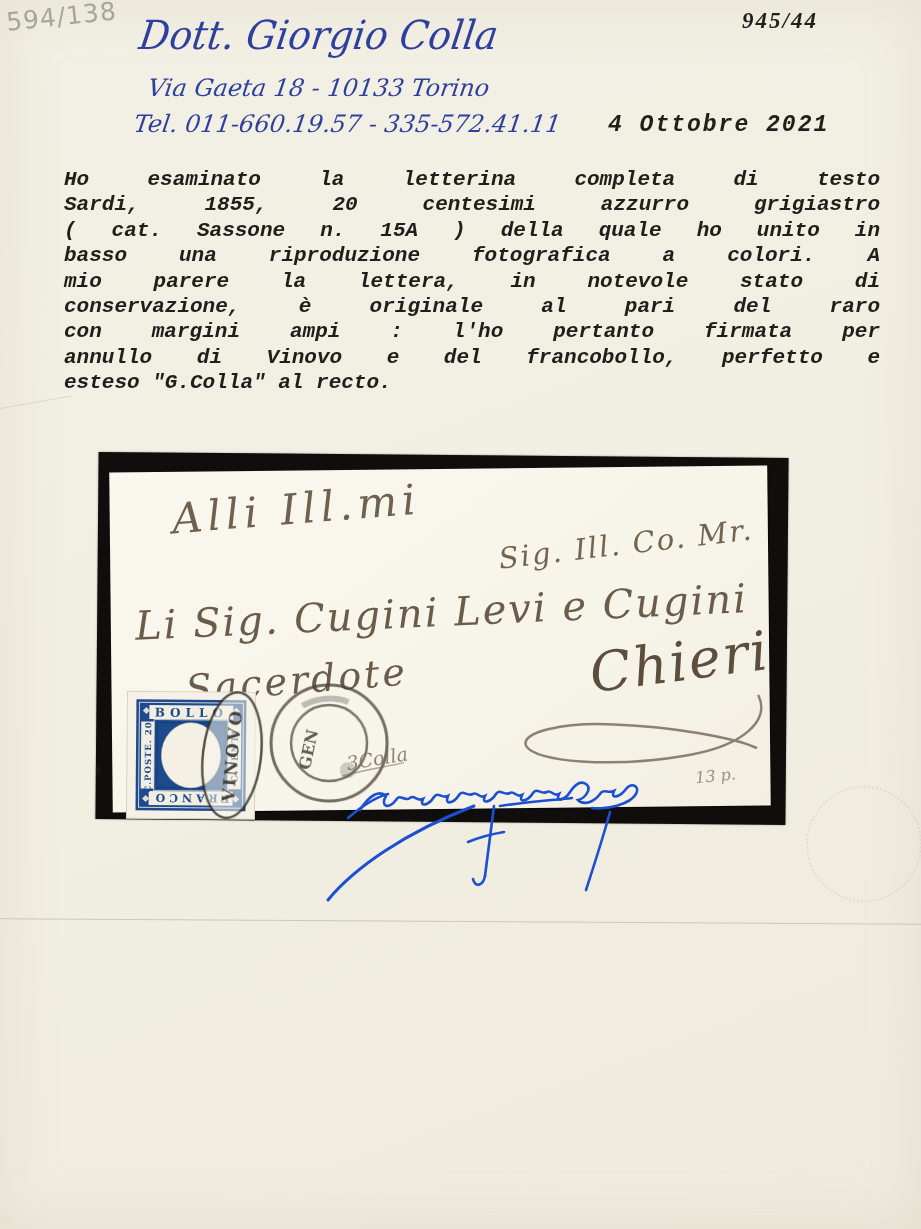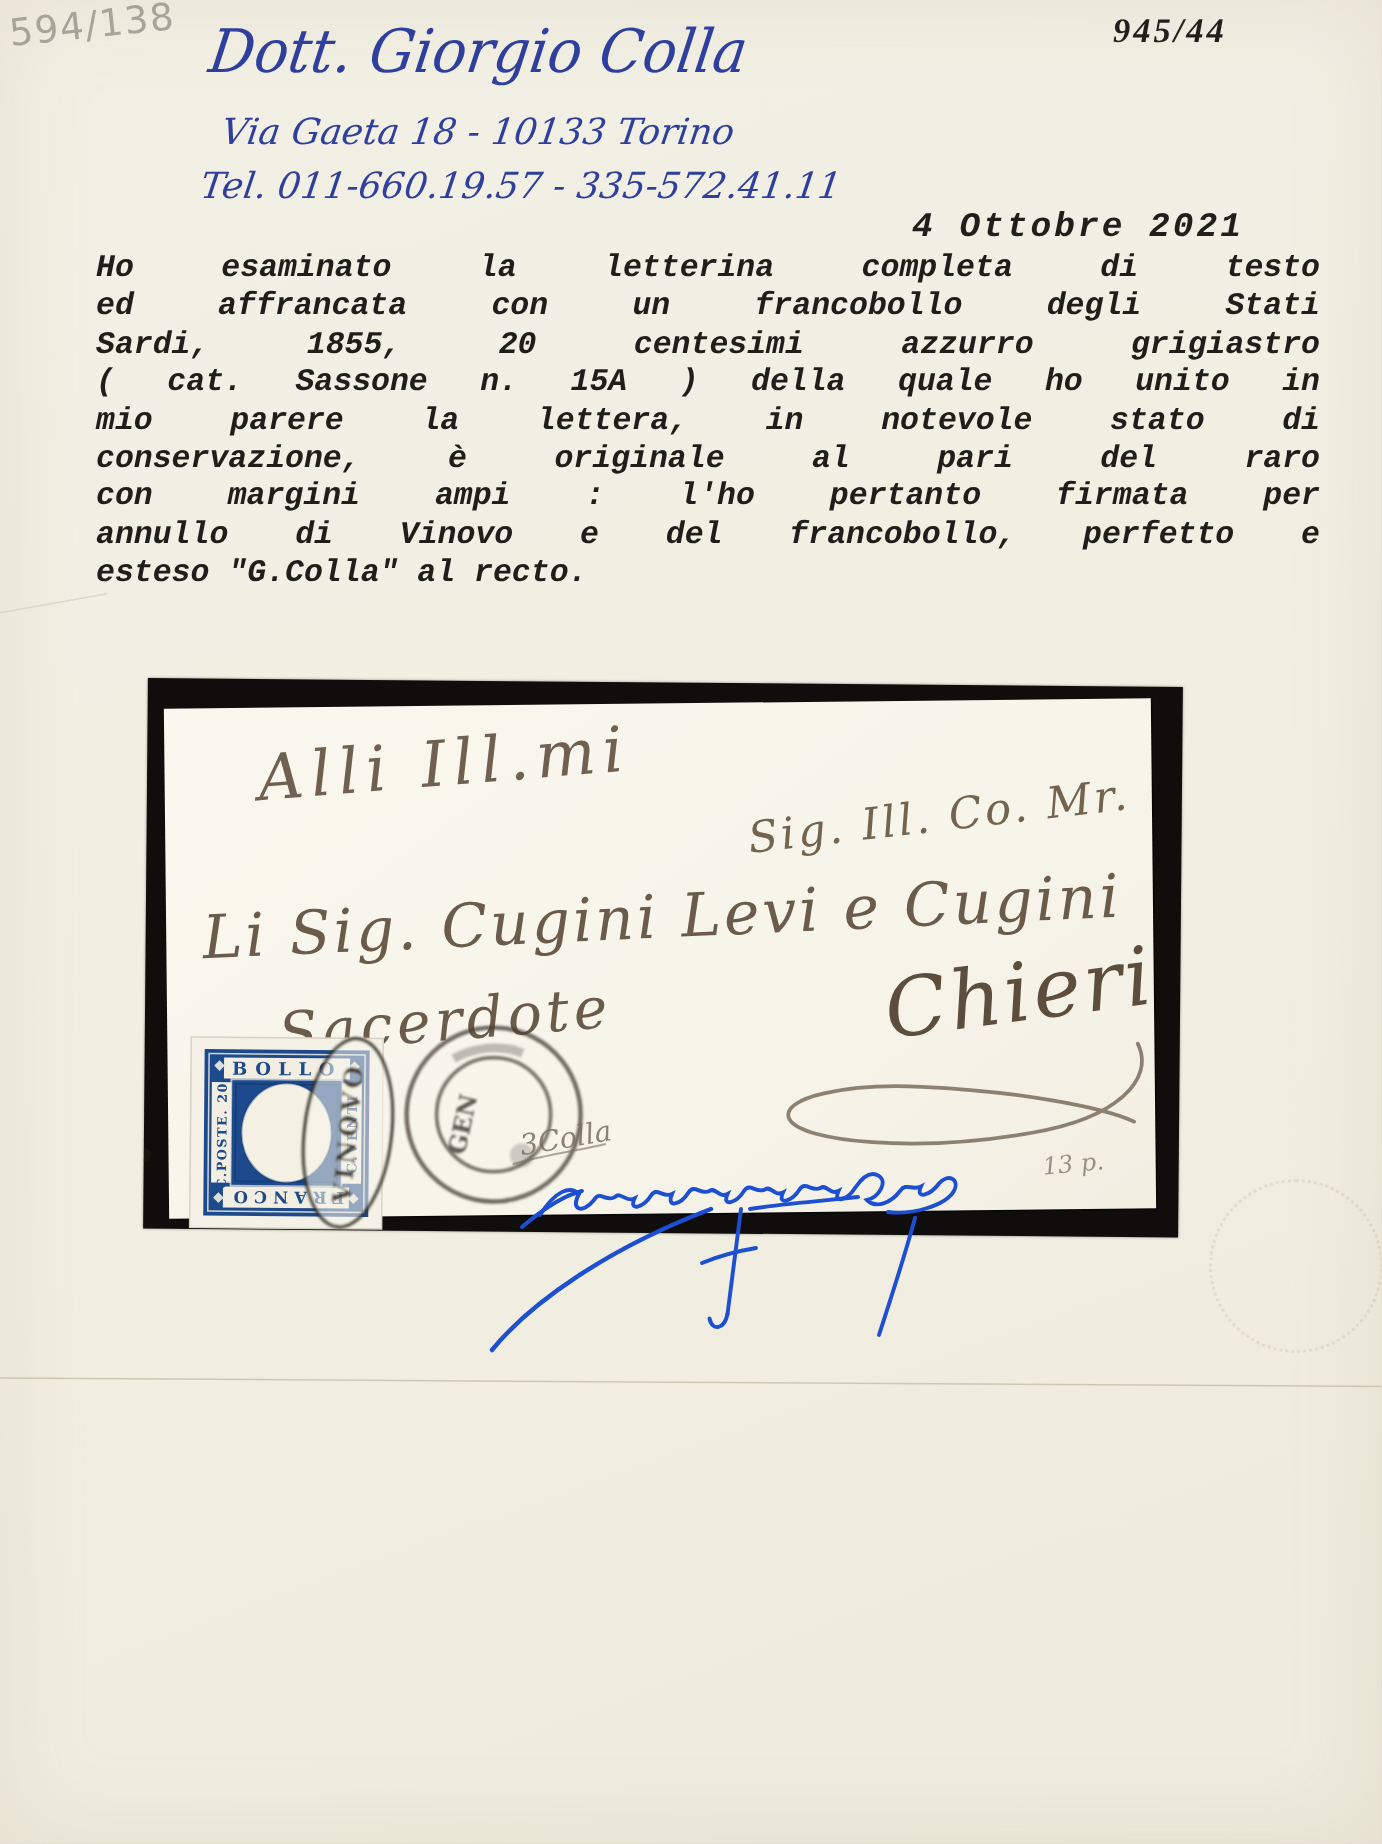--- a/index.html
+++ b/index.html
@@ -5,21 +5,21 @@
   html,body{margin:0;padding:0;background:#e6e2d4;}
   .page{position:relative;width:921px;height:1229px;margin:0 auto;overflow:hidden;
     background:linear-gradient(160deg,#f2efe4 0%,#f1eee2 55%,#eeebdd 100%);
     box-shadow:inset 0 0 60px rgba(175,165,135,.18);
     font-family:"Liberation Sans",sans-serif;}
   
   .pencil{position:absolute;color:#a7a49a;font-family:"DejaVu Sans",sans-serif;}
   .num-top-left{left:6px;top:2px;font-size:25px;transform:rotate(-6deg);letter-spacing:1px;}
   .type{font-family:"Liberation Mono",monospace;font-style:italic;font-weight:700;color:#211f1c;}
   .cert-number{position:absolute;left:742px;top:8px;font-size:23px;letter-spacing:2px;font-family:Liberation Serif, serif;}
-  .cert-date{position:absolute;left:608px;top:112px;font-size:23px;letter-spacing:2px;margin-top:26px;}
+  .cert-date{position:absolute;left:608px;top:112px;font-size:23px;letter-spacing:2px;}
   
   .lh{position:absolute;color:#2e3f9e;font-family:"DejaVu Serif",serif;font-style:italic;white-space:nowrap;}
   .lh-name{left:143px;top:12px;font-size:40px;transform:skewX(-8deg) scaleX(.94);transform-origin:left top;letter-spacing:0px;}
   .lh-address{left:150px;top:74px;font-size:24px;transform:skewX(-8deg);transform-origin:left top;}
   .lh-phone{left:136px;top:110px;font-size:24px;transform:skewX(-8deg);transform-origin:left top;}
   
   .body-text{position:absolute;left:64px;top:167px;width:816px;}
   .tline{font-family:"Liberation Mono",monospace;font-style:italic;font-weight:700;
     color:#1f1e1b;font-size:21px;line-height:25.4px;height:25.4px;
     text-align:justify;text-align-last:justify;white-space:normal;}
@@ -55,23 +55,23 @@
   <div>
     <div class="lh lh-name">Dott. Giorgio Colla</div>
     <div class="lh lh-address">Via Gaeta 18 - 10133 Torino</div>
     <div class="lh lh-phone">Tel. 011-660.19.57 - 335-572.41.11</div>
   </div>
 
   <div class="type cert-date">4 Ottobre 2021</div>
 
   <div class="body-text">
     <div class="tline">Ho esaminato la letterina completa di testo</div>
-    <div class="tline">ed affrancata con un francobollo degli Stati</div>
     <div class="tline">Sardi, 1855, 20 centesimi azzurro grigiastro</div>
     <div class="tline">( cat. Sassone n. 15A ) della quale ho unito in</div>
+    <div class="tline">basso una riproduzione fotografica a colori. A</div>
     <div class="tline">mio parere la lettera, in notevole stato di</div>
     <div class="tline">conservazione, è originale al pari del raro</div>
     <div class="tline">con margini ampi : l'ho pertanto firmata per</div>
     <div class="tline">annullo di Vinovo e del francobollo, perfetto e</div>
     <div class="tline last">esteso "G.Colla" al recto.</div>
   </div>
 
   <div class="photo">
     <div class="envelope">
       <div class="hand addr1l">Alli Ill.mi</div>

